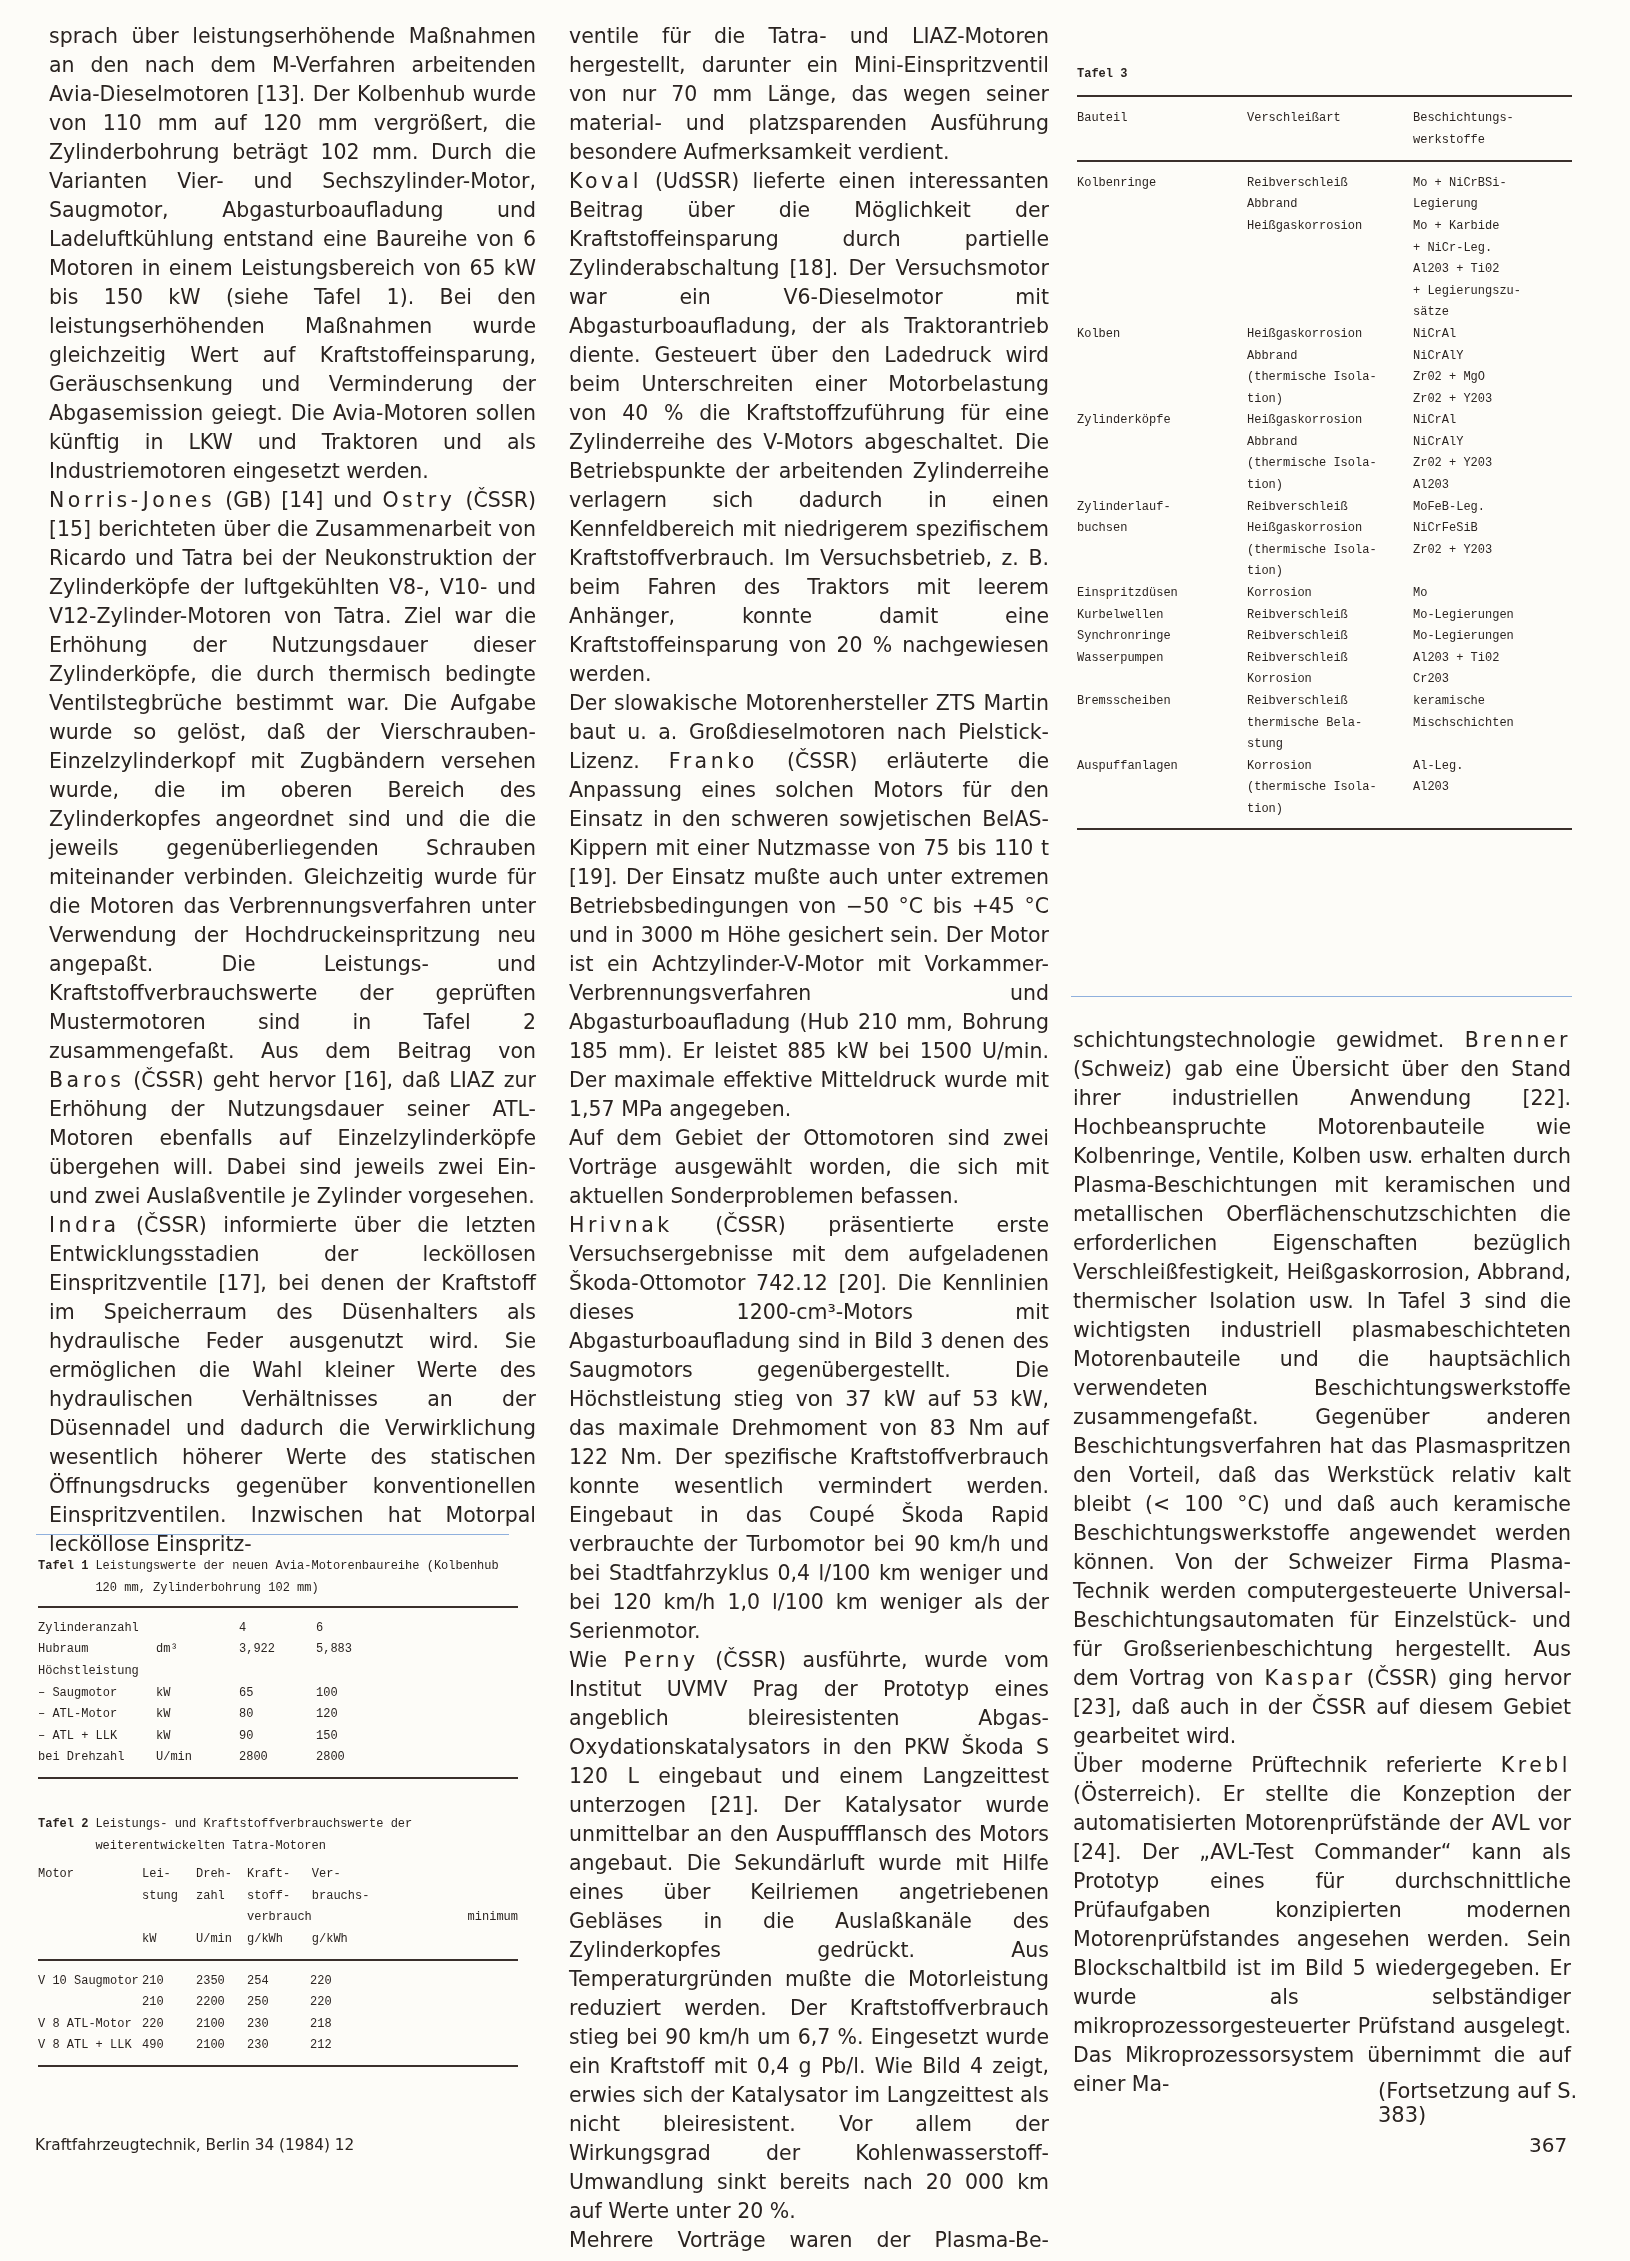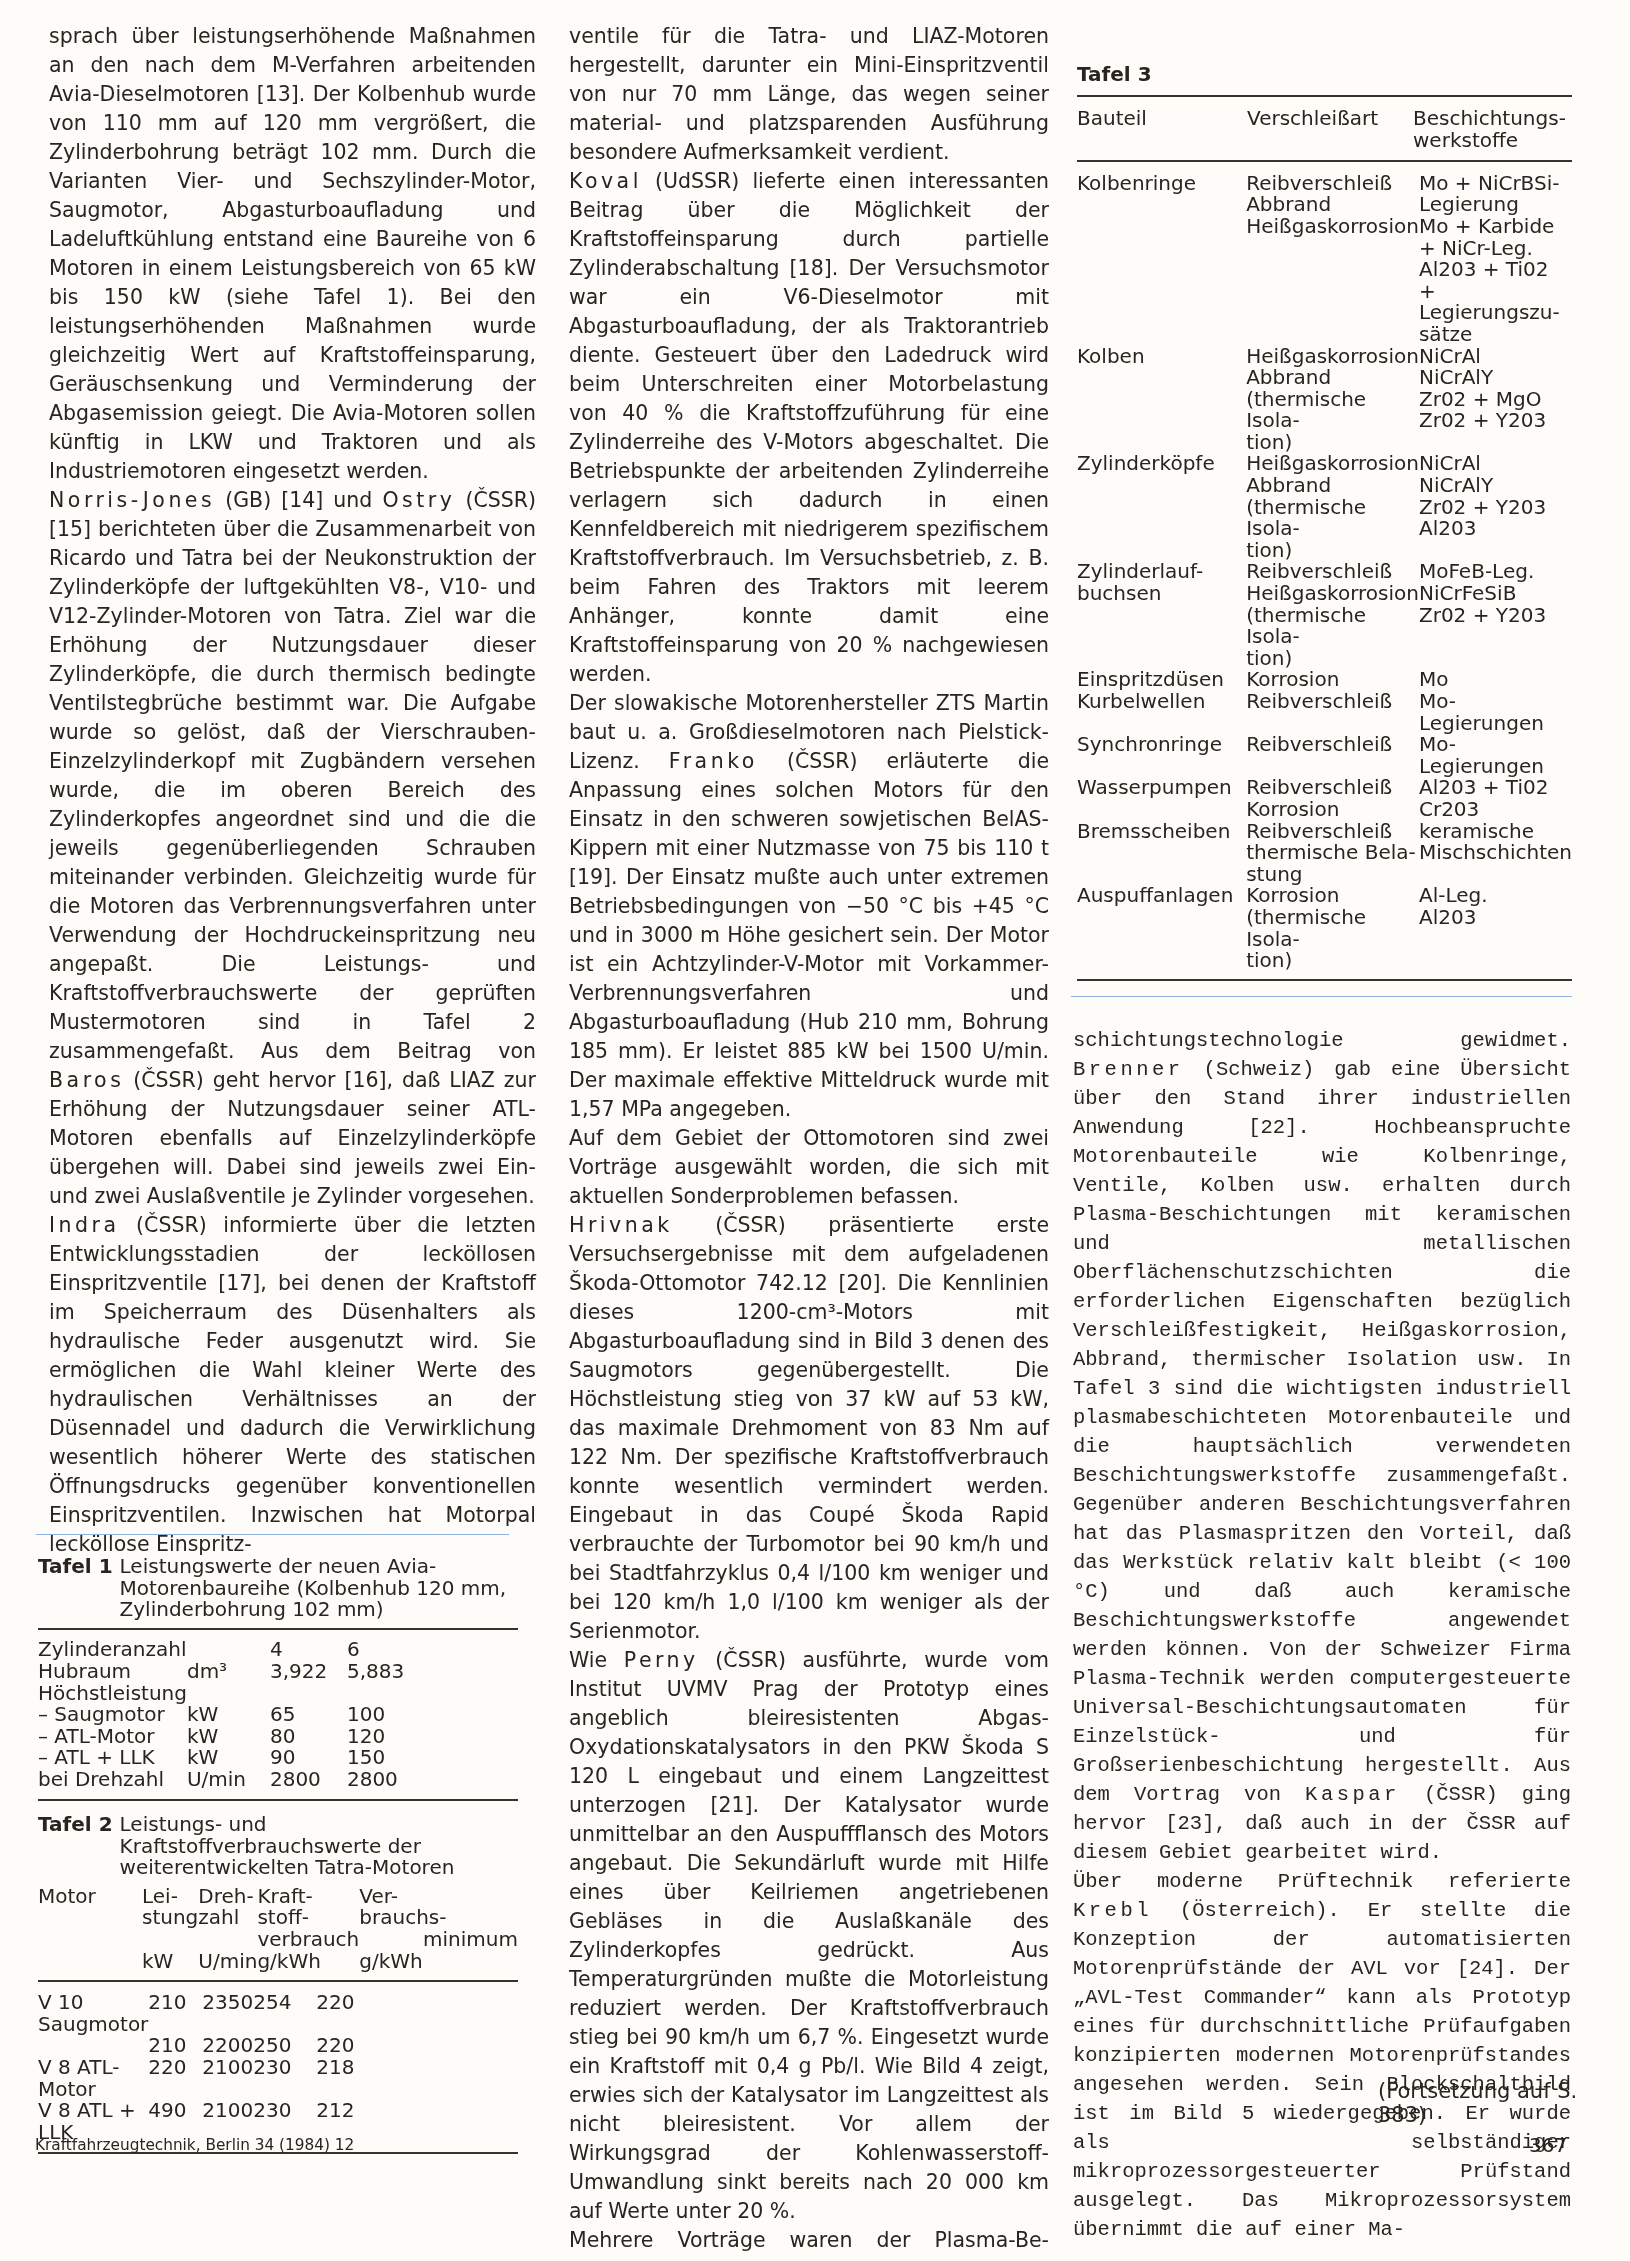--- a/index.html
+++ b/index.html
@@ -5,23 +5,23 @@
   html, body { margin: 0; padding: 0; }
   body {
     width: 1630px; height: 2261px; background: #fdfcf8;
     font-family: "DejaVu Sans", "Liberation Sans", sans-serif;
     color: #2a2320; position: relative; overflow: hidden;
   }
   .col { position: absolute; font-size: 20.5px; line-height: 29px; text-align: justify; }
   .col p { margin: 0; }
   .col-1 { left: 49px; top: 22px; width: 487px; }
   .col-2 { left: 569px; top: 22px; width: 480px; }
-  .col-3 { left: 1073px; top: 1026px; width: 498px; font-family: Liberation Mono, monospace; }
+  .col-3 { left: 1073px; top: 1026px; width: 498px; }
   .spaced { letter-spacing: 3.5px; }
-  .tafel { position: absolute; font-size: 20px; line-height: 21.6px; }
+  .tafel { position: absolute; font-size: 12px; line-height: 21.6px; font-family: Liberation Mono, monospace; }
   .tafel-cap { display: flex; margin-bottom: 7px; }
   .tafel-cap b { font-weight: bold; margin-right: 7px; white-space: nowrap; }
   .rule { border-top: 2.1px solid #3a302c; }
   .tafel table { border-collapse: collapse; width: 100%; }
   .tafel td, .tafel th { padding: 0; vertical-align: top; text-align: left; font-weight: normal; }
   .t1 { left: 38px; top: 1556px; width: 480px; }
   .t2 { left: 38px; top: 1814px; width: 480px; }
   .t3 { left: 1077px; top: 64px; width: 495px; }
   .blue-rule { position: absolute; height: 1.4px; background: #8fb0dd; }
   .footer-left { position: absolute; left: 35px; top: 2136px; font-size: 15.3px; }

